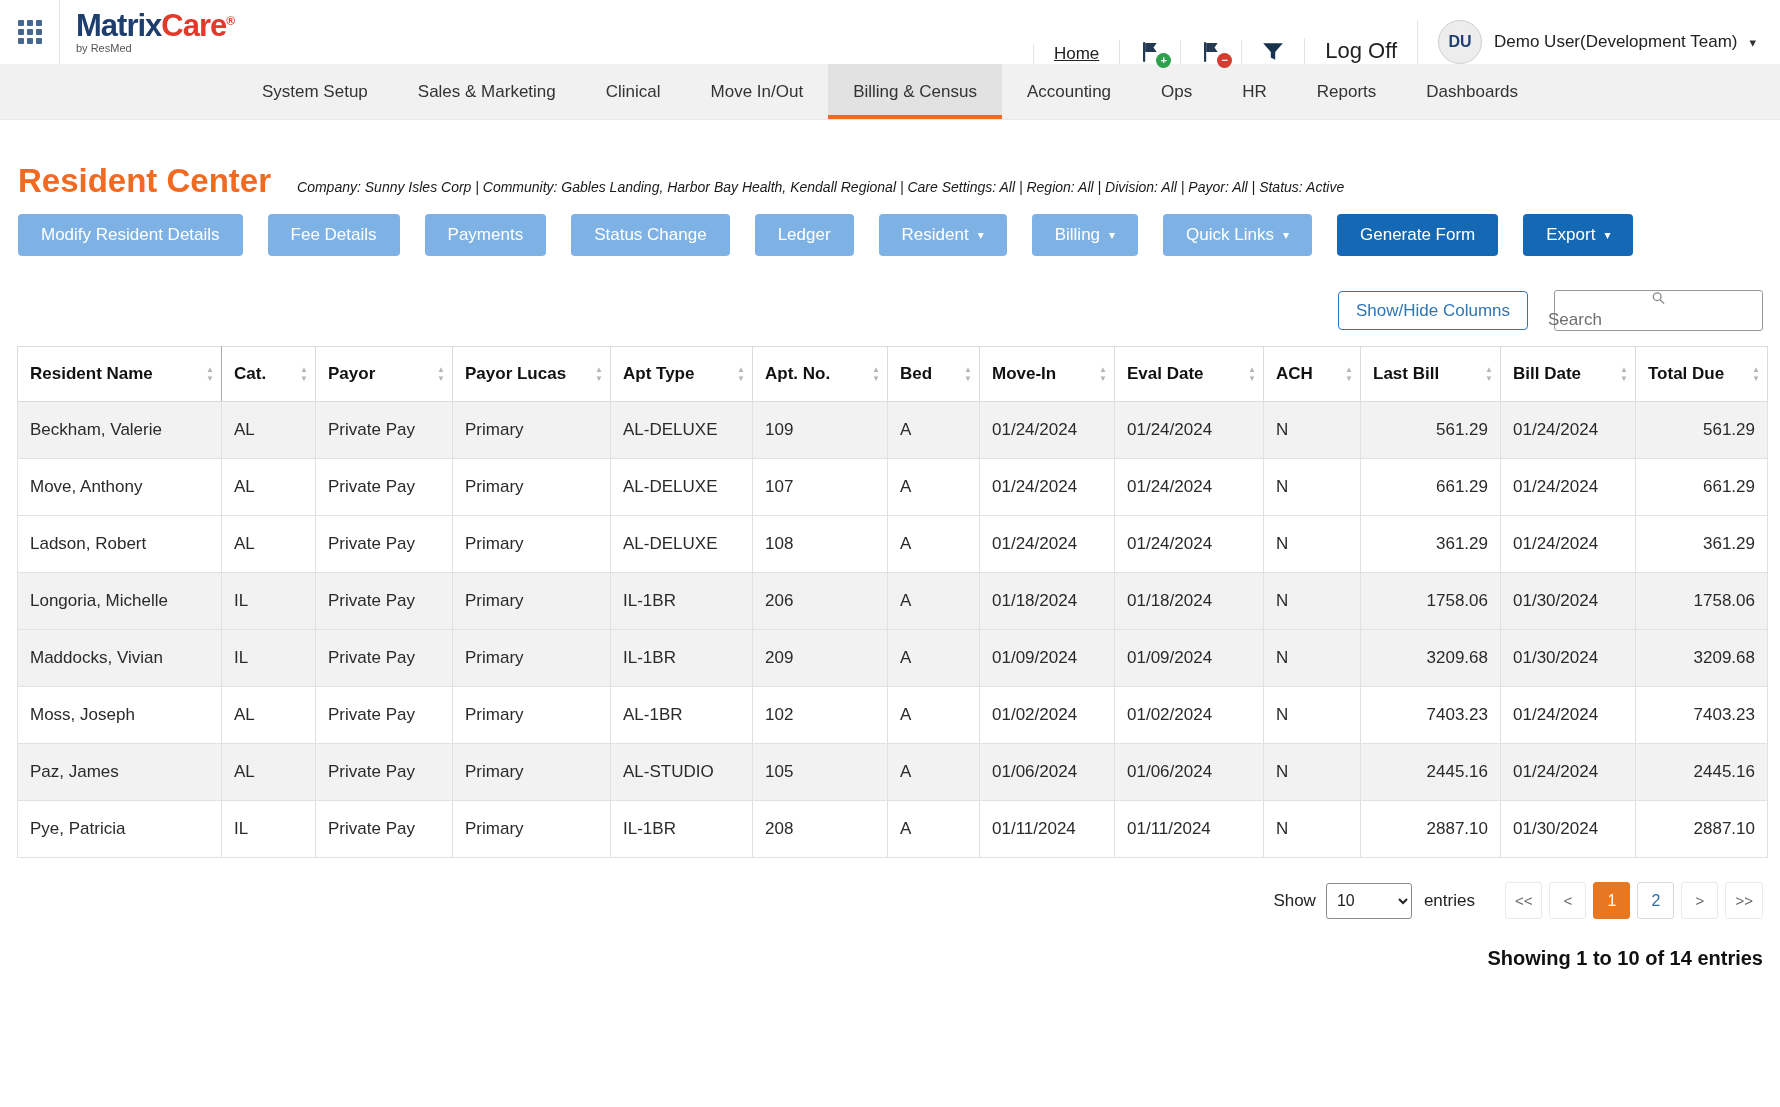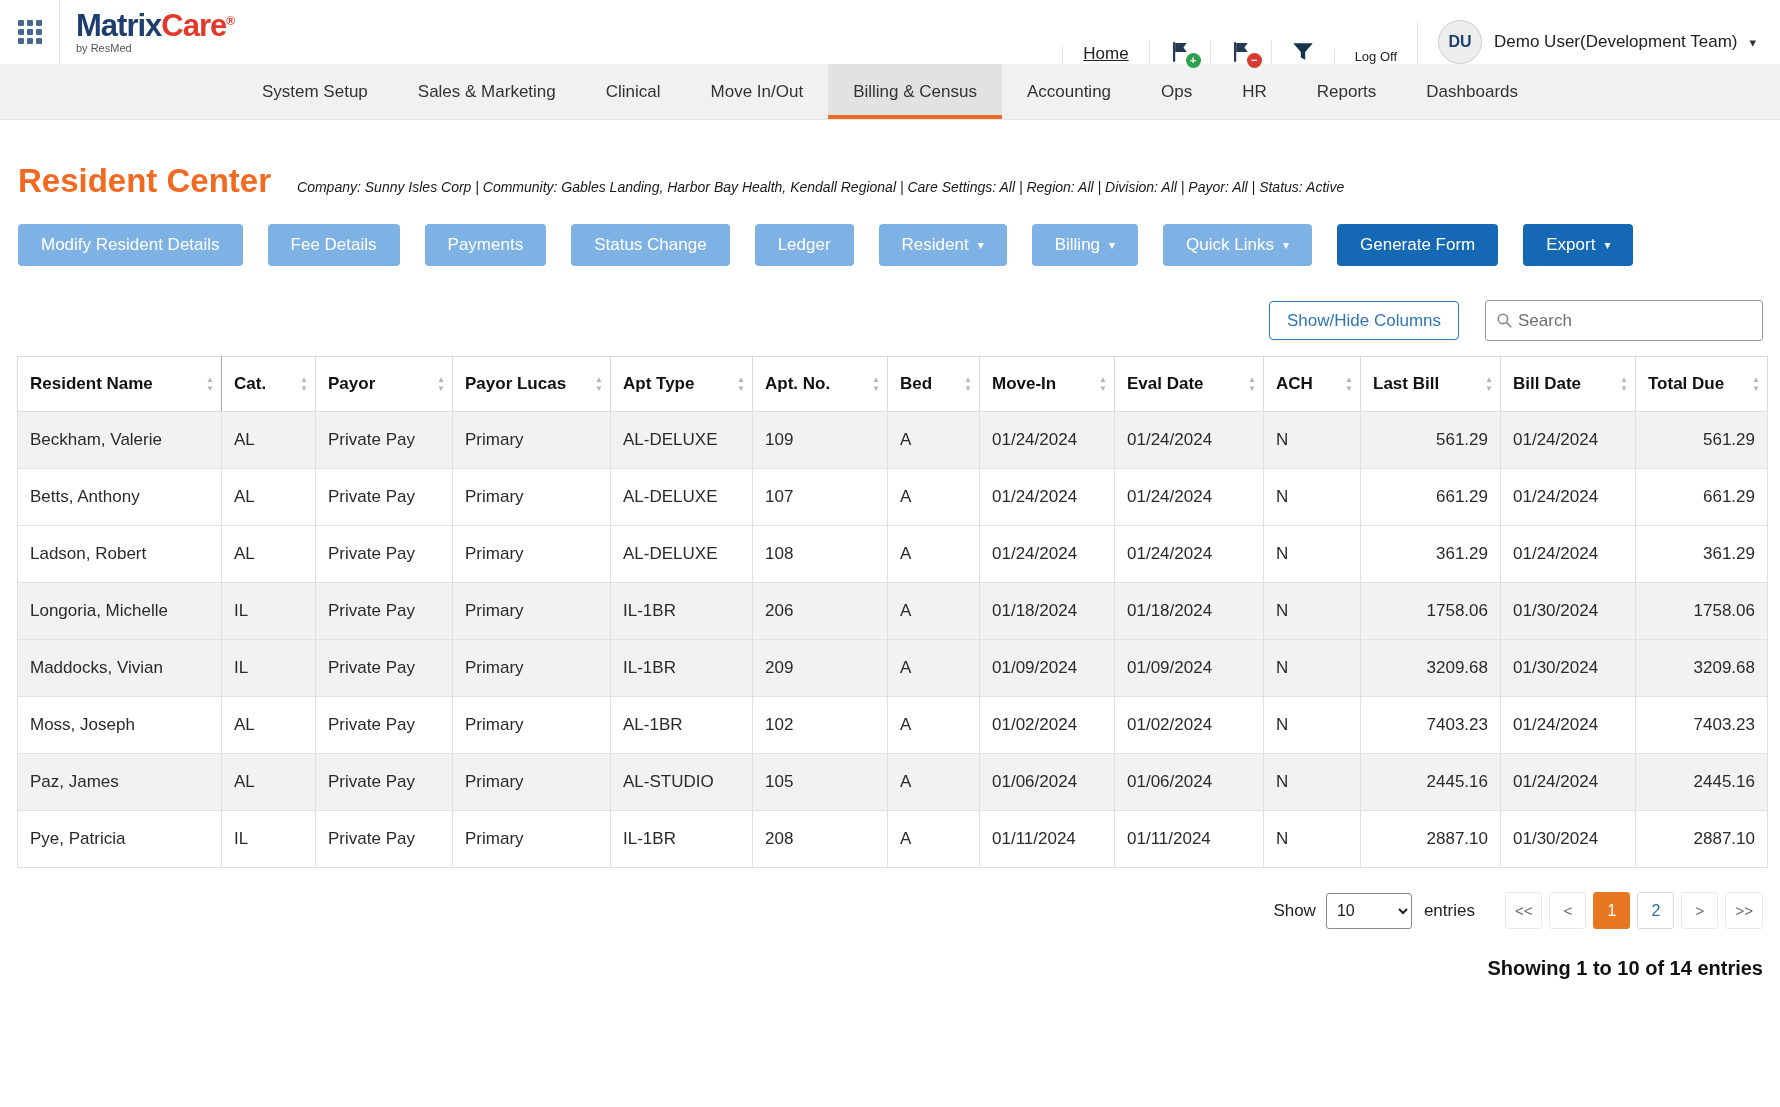--- a/index.html
+++ b/index.html
@@ -17,21 +17,21 @@
 .logo{margin-left:16px;line-height:1;}
 .logo-main{font-size:31px;font-weight:bold;letter-spacing:-1px;}
 .lm{color:var(--logo-navy,#1D3E6E);}
 .lc{color:var(--logo-red,#E2392B);}
 .reg{font-size:12px;color:var(--logo-red,#E2392B);vertical-align:super;letter-spacing:0;}
 .logo-tag{font-size:11px;color:#555;text-align:left;margin-top:2px;padding-right:10px;}
 .topbar-right{display:flex;align-items:flex-end;}
 .tb-cell{display:flex;align-items:center;padding:0 20px;border-left:1px solid #e5e5e5;position:relative;}
 .icon-cell{cursor:pointer;padding:0 19px;}
 .home-link{color:#222;font-size:17px;text-decoration:underline;}
-.logoff-link{color:#222;font-size:13px;text-decoration:none;}
+.logoff-link{color:#222;font-size:22px;text-decoration:none;}
 .badge{position:absolute;top:13px;right:9px;width:15px;height:15px;border-radius:50%;color:#fff;font-size:11px;line-height:15px;text-align:center;font-weight:bold;}
 .badge.green{background:#2EA14C;}
 .badge.red{background:#D63B30;}
 .user-cell{gap:12px;cursor:pointer;padding-right:24px;}
 .avatar{width:44px;height:44px;border-radius:50%;background:#ededed;border:1px solid #cfcfcf;display:flex;align-items:center;justify-content:center;font-size:16px;font-weight:bold;color:#1D3E6E;}
 .user-name{font-size:17px;color:#222;}
 .caret-down{font-size:13px;color:#333;}
 
 
 .navbar{height:56px;background:#f1f1f1;display:flex;justify-content:center;border-bottom:1px solid #e8e8e8;}
@@ -39,30 +39,30 @@
 .nav-tab{display:flex;align-items:center;padding:4px 25px 0;font-size:17px;color:#333;text-decoration:none;border-bottom:4px solid transparent;white-space:nowrap;}
 .nav-tab.active{background:#e2e2e2;border-bottom-color:var(--accent-orange,#ED6B23);}
 
 
 .content{padding-bottom:26px;}
 .title-row{display:flex;align-items:baseline;gap:26px;margin:42px 18px 0;}
 .page-title{font-size:33px;font-weight:bold;color:var(--title-orange,#F26A21);}
 .context-line{font-size:14px;font-style:italic;color:#1a1a1a;}
 
 
-.toolbar{display:flex;gap:25px;margin:24px 18px 0;}
+.toolbar{display:flex;gap:25px;margin:14px 18px 0;}
 .tb-btn{height:42px;padding:0 23px;border:none;border-radius:4px;color:#fff;font-size:17px;display:flex;align-items:center;gap:9px;cursor:pointer;white-space:nowrap;}
 .tb-btn.light{background:var(--light-blue-button,#7FB2E4);}
 .tb-btn.dark{background:var(--dark-blue-button,#1568B3);}
 .tb-caret{font-size:12px;line-height:1;}
 
 
 .controls-row{display:flex;justify-content:flex-end;align-items:center;gap:26px;margin:34px 17px 0;}
 .showhide-btn{height:39px;padding:0 17px;background:#fff;border:1px solid var(--outline-blue,#2E75B6);color:var(--outline-blue,#2E75B6);border-radius:4px;font-size:17px;cursor:pointer;}
-.searchbox{display:flex;align-items:center;gap:5px;width:278px;height:41px;border:1px solid #999;border-radius:3px;background:#fff;padding:0 10px;}
+.searchbox{display:flex;align-items:center;gap:5px;width:209px;height:41px;border:1px solid #999;border-radius:3px;background:#fff;padding:0 10px;flex-direction:column;}
 .searchbox input{flex:1;border:none;outline:none;font-size:17px;font-family:inherit;color:#333;min-width:0;background:transparent;}
 .searchbox input::placeholder{color:#6f6f6f;}
 
 
 .table-wrap{margin:15px 17px 0;}
 #resident-table{width:100%;border-collapse:collapse;table-layout:fixed;border:1px solid #cfcfcf;}
 #resident-table th{position:relative;font-size:17px;font-weight:bold;text-align:left;color:#111;background:#fff;padding:17px 26px 17px 12px;border:1px solid #dadada;white-space:nowrap;cursor:pointer;}
 #resident-table td{font-size:17px;color:#2a2a2a;padding:18px 12px;border:1px solid #e1e1e1;white-space:nowrap;overflow:hidden;text-overflow:ellipsis;}
 tr.odd td{background:#f2f2f2;}
 tr.even td{background:#fff;}
@@ -294,21 +294,21 @@
               <td>109</td>
               <td>A</td>
               <td>01/24/2024</td>
               <td>01/24/2024</td>
               <td>N</td>
               <td class="num">561.29</td>
               <td>01/24/2024</td>
               <td class="num">561.29</td>
             </tr>
             <tr class="even">
-              <td class="first-col">Betts, Anthony</td>
+              <td class="first-col">Move, Anthony</td>
               <td>AL</td>
               <td>Private Pay</td>
               <td>Primary</td>
               <td>AL-DELUXE</td>
               <td>107</td>
               <td>A</td>
               <td>01/24/2024</td>
               <td>01/24/2024</td>
               <td>N</td>
               <td class="num">661.29</td>

